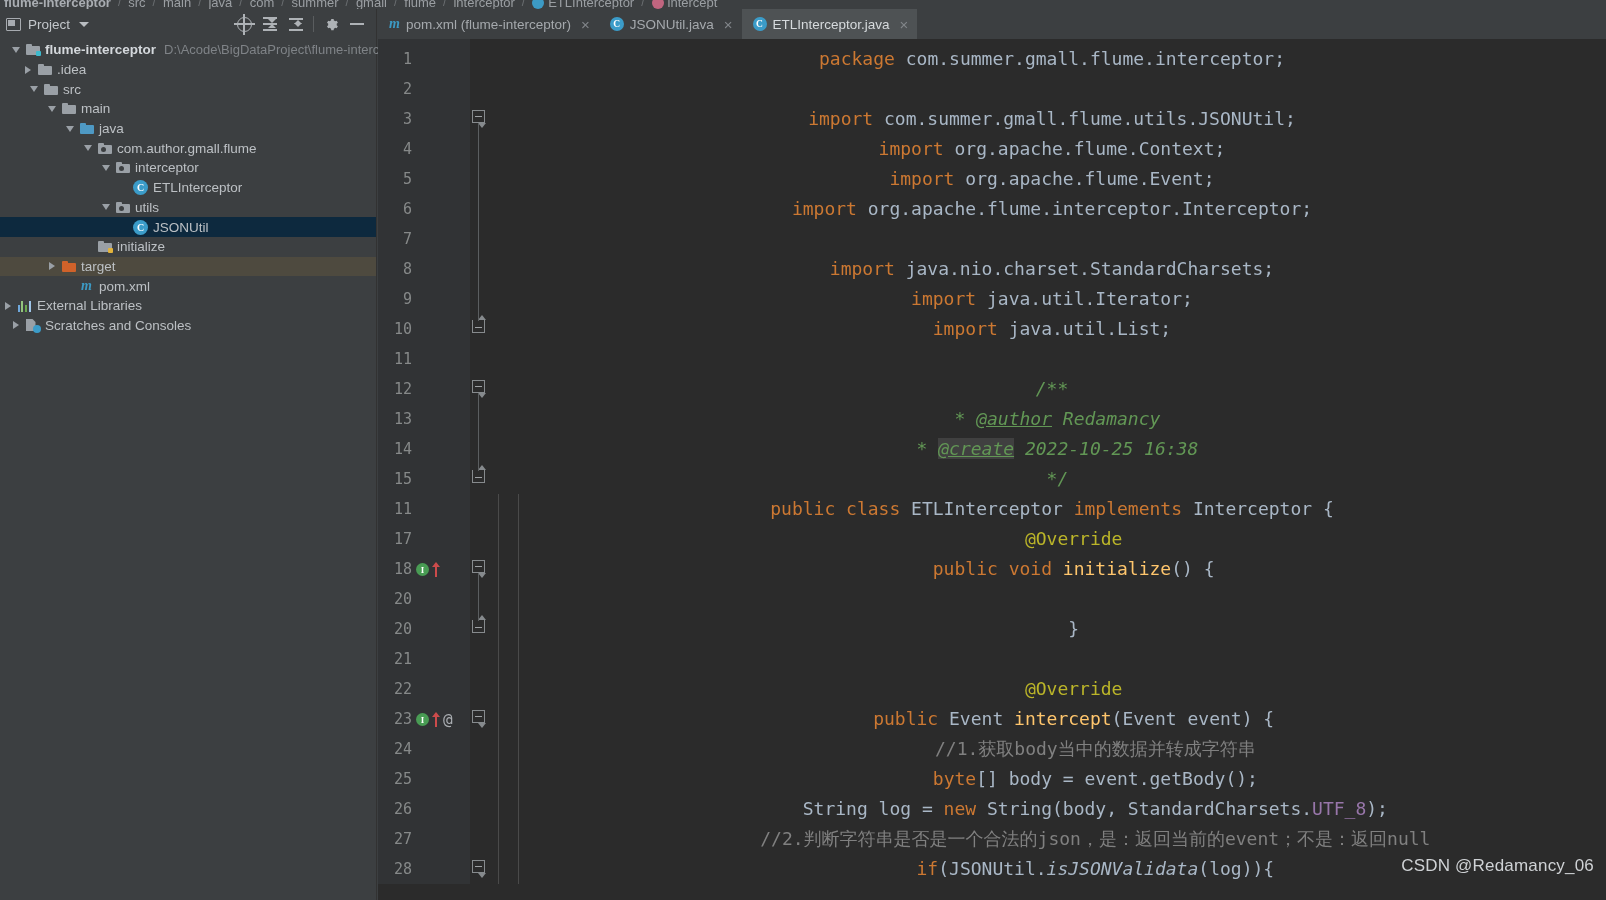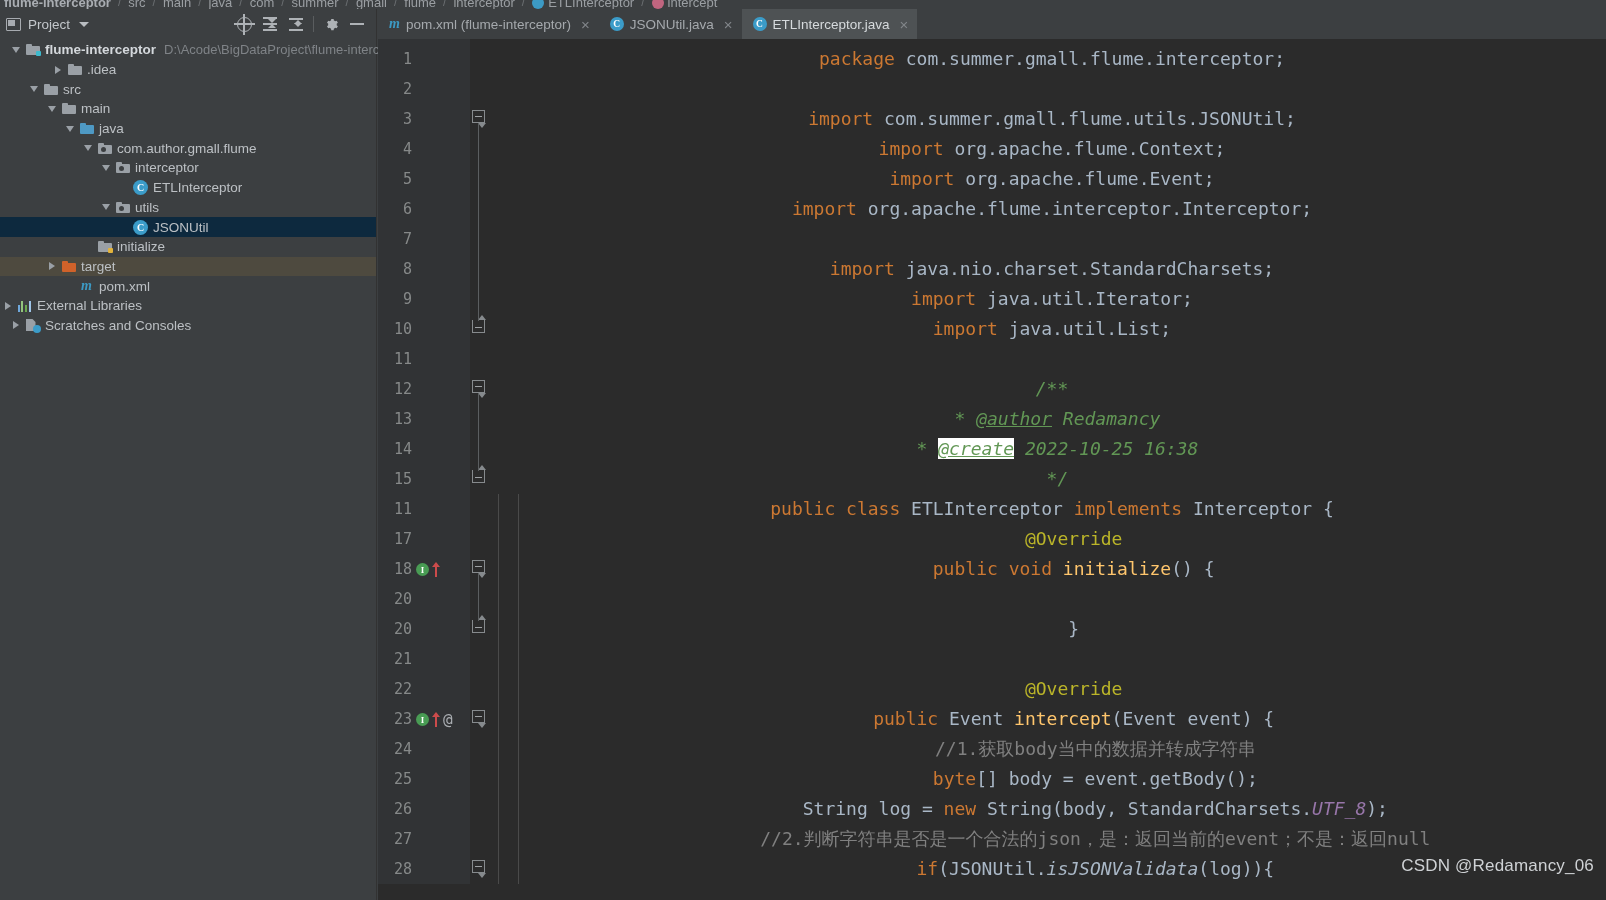--- a/index.html
+++ b/index.html
@@ -190,22 +190,22 @@
     padding-left: 10px;
     text-align: center;
   }
   .kw   { color:#cc7832; }
   .cls2 { color:#a9b7c6; }
   .mth  { color:#ffc66d; }
   .ann  { color:#bbb529; }
   .cmt  { color:#808080; }
   .doc  { color:#629755; font-style: italic; }
   .doctag { color:#629755; font-style: italic; text-decoration: underline; }
-  .doctag.hl { background:#ffffff; }
-  .stat { color:#9876aa; font-style: italic; }
+  .doctag.hl { background:#404040; }
+  .stat { color:#9876aa; }
   .statm{ color:#a9b7c6; font-style: italic; }
   .plain{ color:#a9b7c6; }
 
   .guide { position:absolute; top:0; bottom:0; width:1px; background:#4a4a4a; }
 
   
   .watermark {
     position:absolute; right: 12px; bottom: 24px;
     font-size: 17px; color: #cfd2d5; font-family:"Liberation Sans", sans-serif;
     letter-spacing: 0.2px;
@@ -287,21 +287,21 @@
             <i class="arrow-d"></i>
           </span>
           <span class="tnode-ico">
             <span class="fld">
               <i class="badge"></i>
             </span>
           </span>
           <span class="tlabel bold">flume-interceptor</span>
           <span class="tpath">D:\Acode\BigDataProject\flume-interce</span>
         </div>
-        <div class="tree-row" style="padding-left: 26px; margin-left: 24px;">
+        <div class="tree-row" style="padding-left: 20px;">
           <span class="tw">
             <i class="arrow-r"></i>
           </span>
           <span class="tnode-ico">
             <span class="fld"></span>
           </span>
           <span class="tlabel">.idea</span>
         </div>
         <div class="tree-row" style="padding-left: 26px;">
           <span class="tw">

